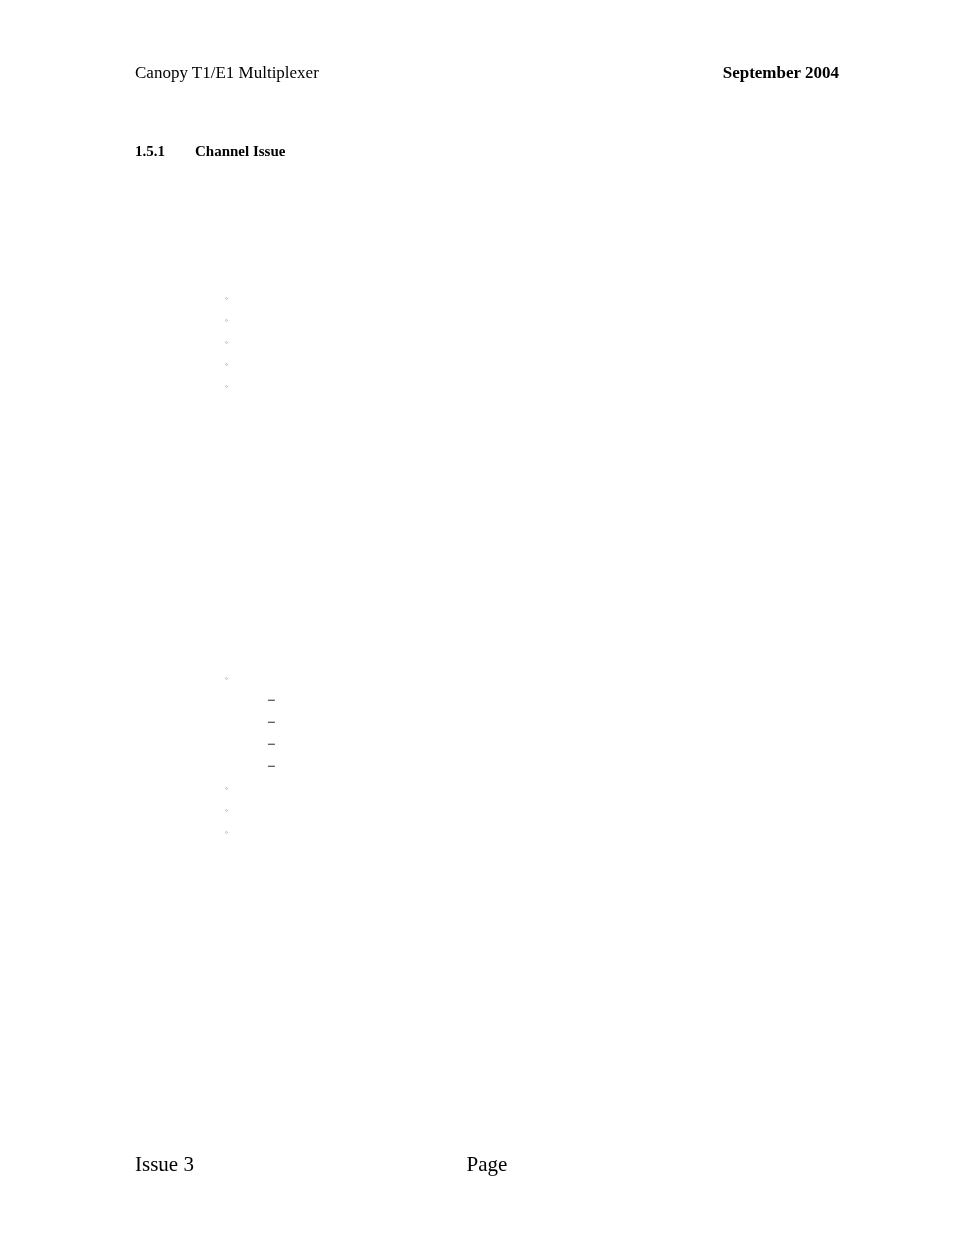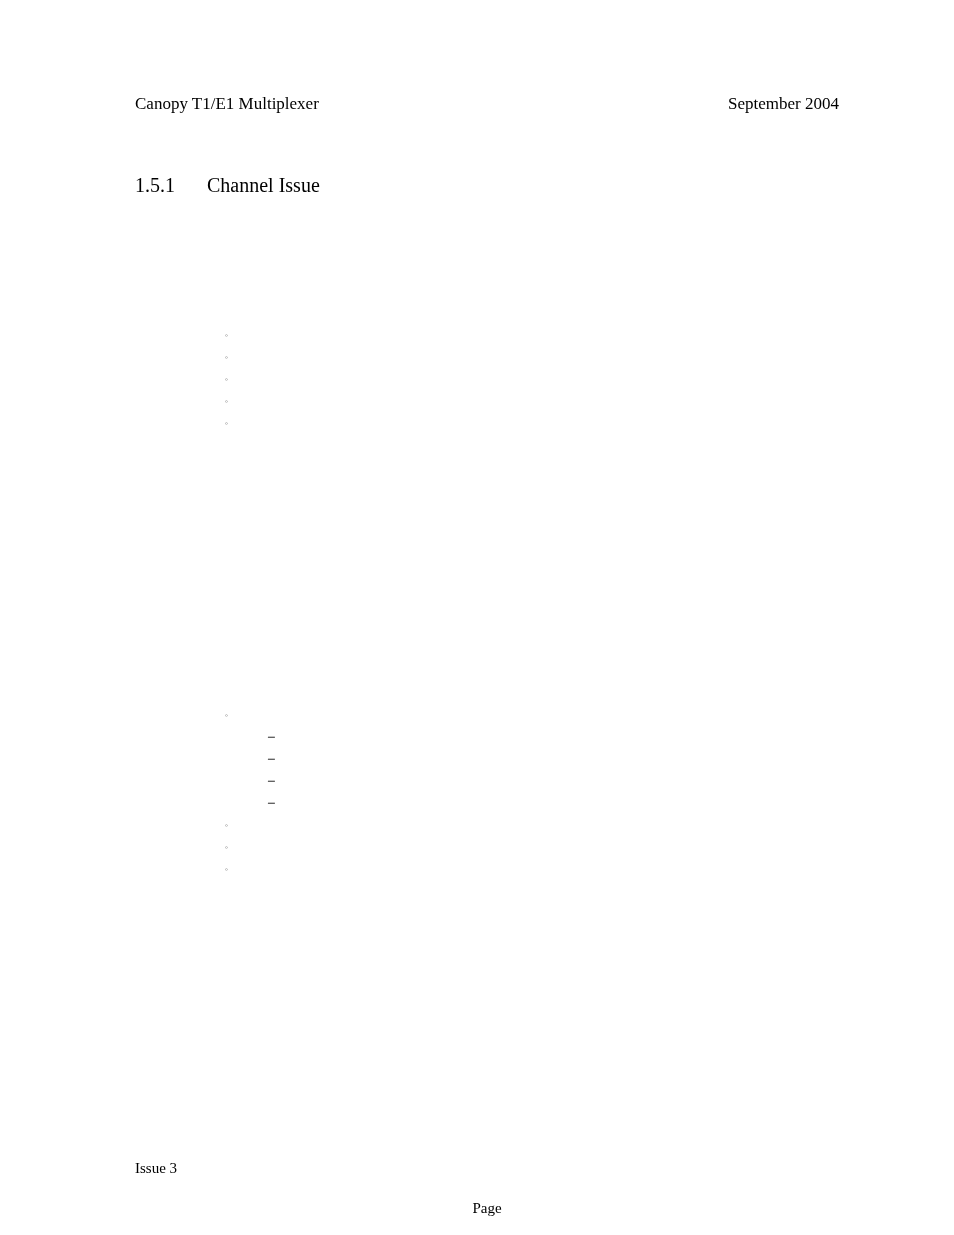--- a/index.html
+++ b/index.html
@@ -7,41 +7,40 @@
     width: 954px;
     height: 1235px;
     background: #ffffff;
     font-family: "Palatino Linotype", "Book Antiqua", Palatino, Georgia, serif;
     color: #000000;
   }
   .page {
     position: relative;
     width: 954px;
     height: 1235px;
-    padding: 93px 115px 60px 135px;
+    padding: 62px 115px 60px 135px;
   }
   .header {
     display: flex;
     justify-content: space-between;
     align-items: flex-start;
     font-size: 17px;
     line-height: 1.35;
     margin-bottom: 58px;
   }
   .header-left { text-align: left; }
-  .header-right { text-align: center; }
+  .header-right { text-align: center; font-weight: bold; }
   .section {
     margin-bottom: 70px;
   }
   .section-heading {
     display: flex;
-    font-weight: normal;
-    font-size: 20px;
+    font-weight: bold;
+    font-size: 15px;
     margin-bottom: 48px;
-    gap: 12px;
   }
   .section-number { width: 60px; flex: 0 0 60px; }
   .section-title { }
   .bullets-level1 {
     margin-left: 90px;
     margin-bottom: 28px;
   }
   .bullets-level1 .row {
     display: flex;
     align-items: center;
@@ -80,21 +79,22 @@
   }
   .spacer-para {
     height: 80px;
   }
   .footer {
     position: absolute;
     bottom: 58px;
     left: 135px;
     right: 115px;
     display: flex;
-    font-size: 15px;
+    font-size: 21px;
+    align-items: flex-end;
   }
   .footer-left { }
   .footer-center {
     position: absolute;
     left: 0;
     right: 0;
     text-align: center;
     margin-top: 40px;
   }
   .circ { font-size: 8px; line-height: 22px; }

